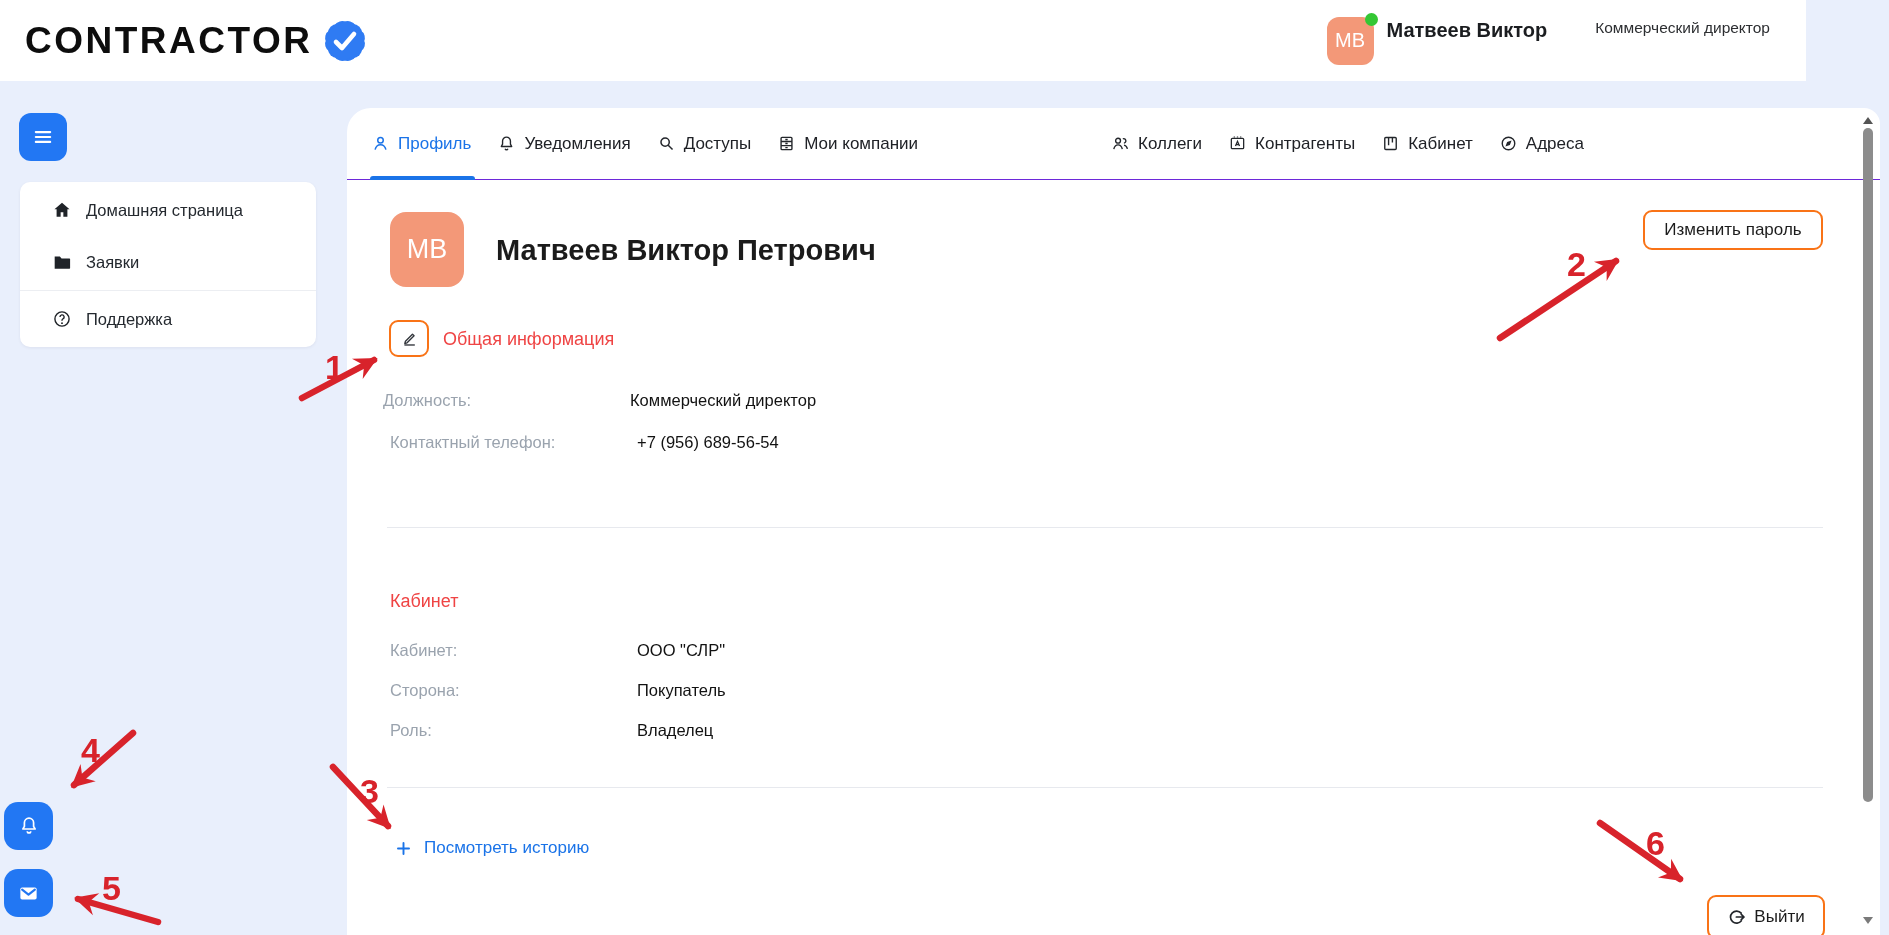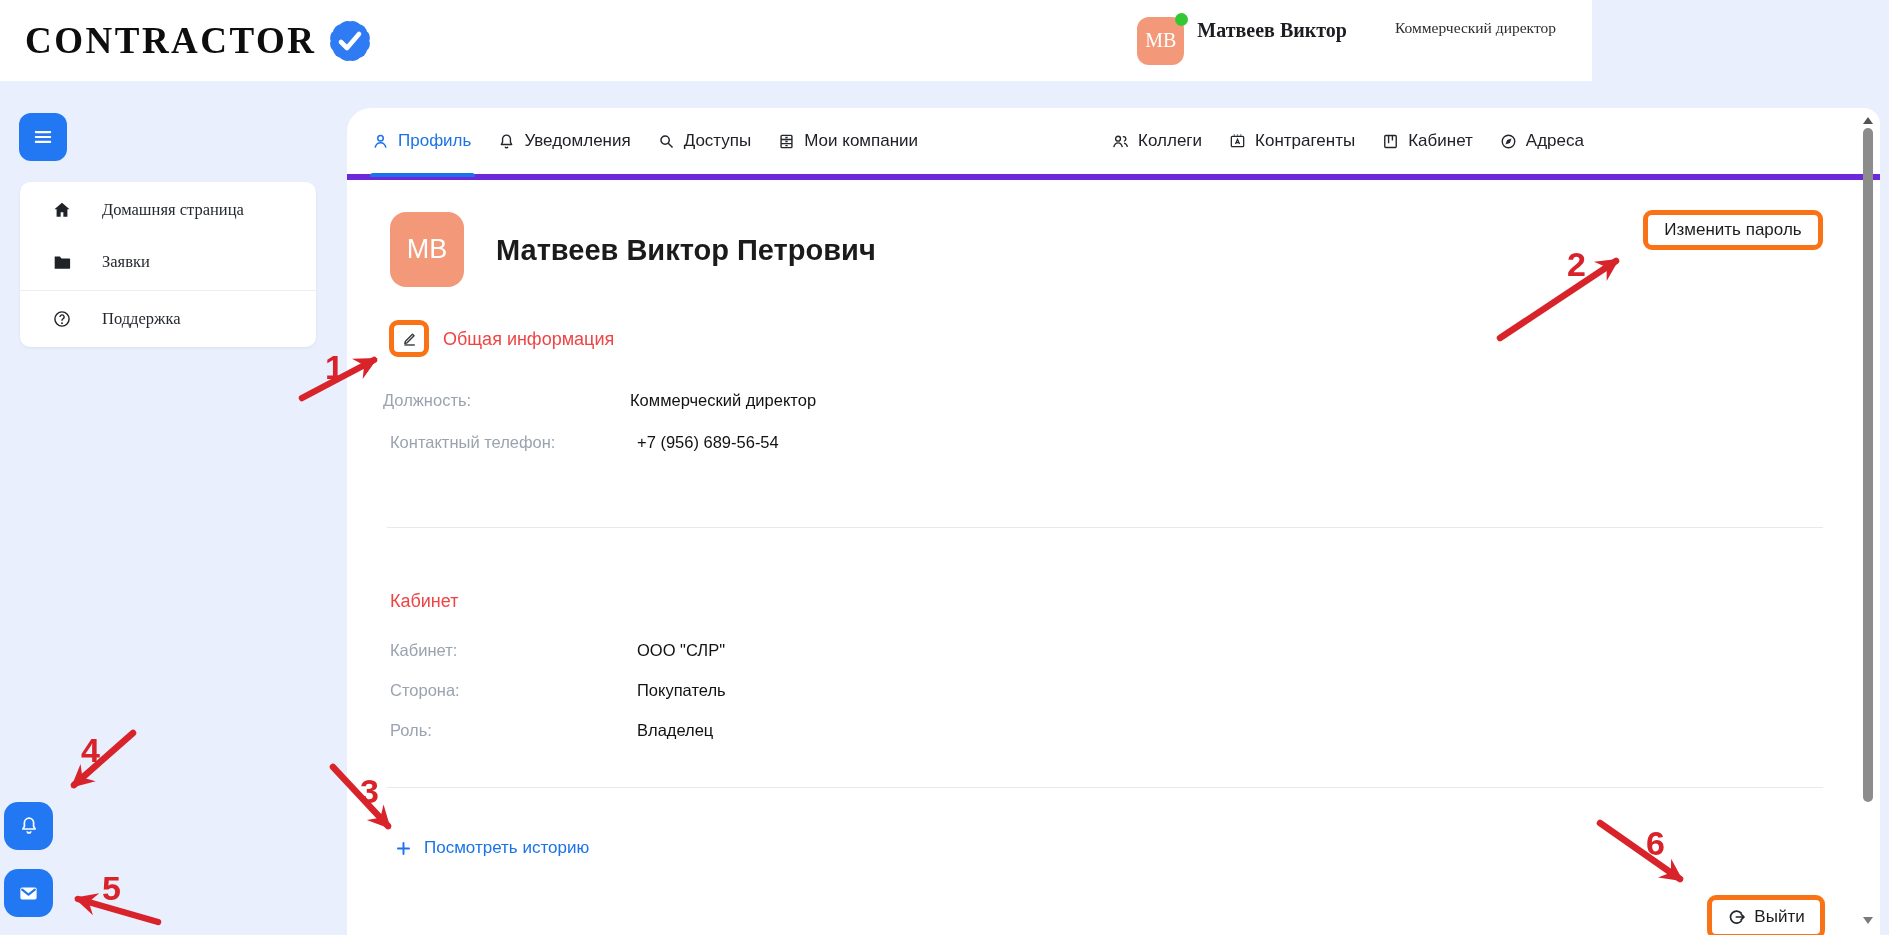--- a/index.html
+++ b/index.html
@@ -3,22 +3,22 @@
 <meta charset="utf-8">
 <style>
   * { margin:0; padding:0; box-sizing:border-box; }
   html,body { width:1889px; height:935px; }
   body {
     font-family:"Liberation Sans","DejaVu Sans",sans-serif;
     background:#e9effc; overflow:hidden; position:relative;
   }
   
   .topbar {
-    position:absolute; left:0; top:0; width:1592px; height:81px;
-    background:#ffffff; display:flex; align-items:center; padding:0 36px 0 25px; z-index:5;font-family:Liberation Serif, serif;
+    position:absolute; left:0; top:0; width:1806px; height:81px;
+    background:#ffffff; display:flex; align-items:center; padding:0 36px 0 25px; z-index:5;
   }
   .logo-wrap { display:flex; align-items:center; gap:10px; cursor:pointer; }
   .logo-text { font-size:37px; font-weight:800; letter-spacing:2.5px; color:#0d0d0d; }
   .badge { position:relative; width:46px; height:46px; flex:0 0 46px; }
   .badge i { position:absolute; left:6px; top:6px; width:34px; height:34px; background:#2f7bf3; border-radius:9px; }
   .badge i.r30 { transform:rotate(30deg); }
   .badge i.r60 { transform:rotate(60deg); }
   .badge svg { position:absolute; inset:0; }
   .topuser { margin-left:auto; display:flex; align-items:flex-start; gap:13px; cursor:pointer; }
   .avatar-sm {
@@ -31,53 +31,53 @@
   .topuser-role { font-size:15.5px; color:#2c2e31; line-height:21px; }
   
   .hamburger {
     position:absolute; left:19px; top:113px; width:48px; height:48px; border:none;
     background:#2277f3; border-radius:12px; cursor:pointer; display:flex; align-items:center; justify-content:center;
   }
   .side-card {
     position:absolute; left:20px; top:182px; width:296px;
     background:#fff; border-radius:10px; box-shadow:0 1px 3px rgba(60,70,90,.08); padding:2px 0;
   }
-  .nav-item { height:52px; display:flex; align-items:center; gap:31px; padding:0 16px 0 33px; cursor:pointer;font-family:Liberation Serif, serif; }
+  .nav-item { height:52px; display:flex; align-items:center; gap:15px; padding:0 16px 0 33px; cursor:pointer; }
   .nav-item span { font-size:16.5px; color:#24292f; }
   .nav-item svg { flex:0 0 18px; }
   .side-divider { height:1px; background:#eceef2; margin:2px 0; }
   
   .fab {
     position:absolute; width:49px; height:48px; border:none; border-radius:14px;
     background:#2277f3; cursor:pointer; display:flex; align-items:center; justify-content:center; z-index:6;
   }
   .fab.bell { left:4px; top:802px; }
   .fab.mail { left:4px; top:869px; }
   
   .card {
     position:absolute; left:347px; top:108px; width:1533px; height:840px;
     background:#fff; border-radius:24px 16px 0 0;
   }
   .tabs {
     position:absolute; left:0; top:0; right:0; height:72px;
     display:flex; align-items:center; gap:27px; padding-left:25px;
-    border-bottom:6px solid #6d28d9;
+    border-bottom:1px solid #6d28d9;
   }
   .tab { position:relative; height:72px; display:flex; align-items:center; gap:9px; cursor:pointer; }
   .tab span { font-size:17px; color:#202227; white-space:nowrap; }
   .tab.active span { color:#1a73e8; }
   .tab.active::after { content:""; position:absolute; left:-2px; right:-4px; bottom:0; height:4px; background:#1a73e8; border-radius:3px 3px 0 0; }
   .tab.gap-left { margin-left:167px; }
   .avatar-lg {
     position:absolute; left:43px; top:104px; width:74px; height:75px; border-radius:16px;
     background:#f39878; color:#fff; font-size:27px; display:flex; align-items:center; justify-content:center;
   }
   .fullname { position:absolute; left:149px; top:126px; font-size:29px; font-weight:600; color:#1b1b1b; }
   .btn {
-    position:absolute; background:#fff; border:5px solid #f97316; border-radius:9px;
+    position:absolute; background:#fff; border:2px solid #f97316; border-radius:9px;
     font-family:inherit; font-size:17px; color:#1c1c1c; cursor:pointer;
     display:flex; align-items:center; justify-content:center; gap:9px;
   }
   .btn-password { left:1296px; top:102px; width:180px; height:40px; }
   .btn-edit { left:42px; top:212px; width:40px; height:37px; }
   .btn-logout { left:1360px; top:787px; width:118px; height:44px; }
   .section-title { position:absolute; font-size:18px; color:#ef4444; }
   .t-general { left:96px; top:221px; }
   .t-cabinet { left:43px; top:483px; }
   .frow { position:absolute; display:flex; font-size:16.5px; line-height:22px; }

